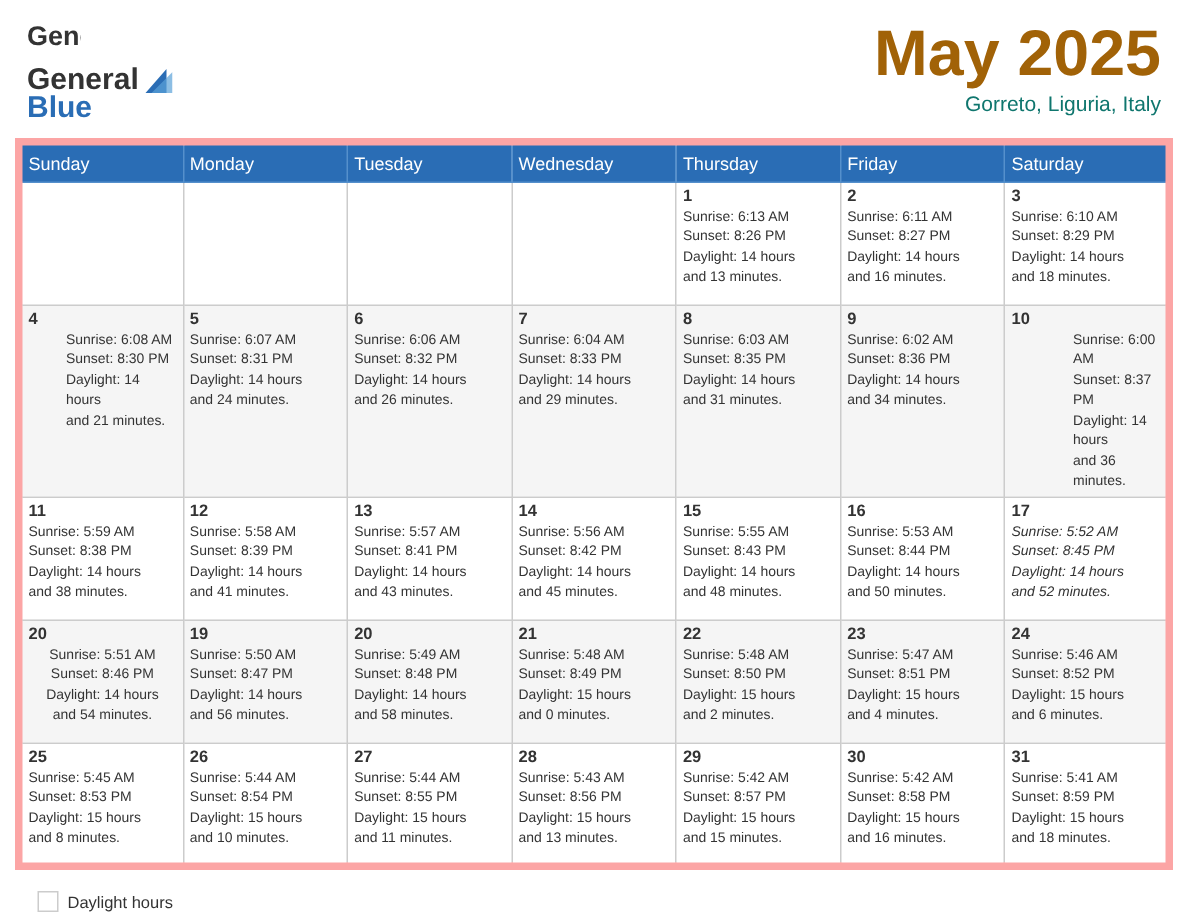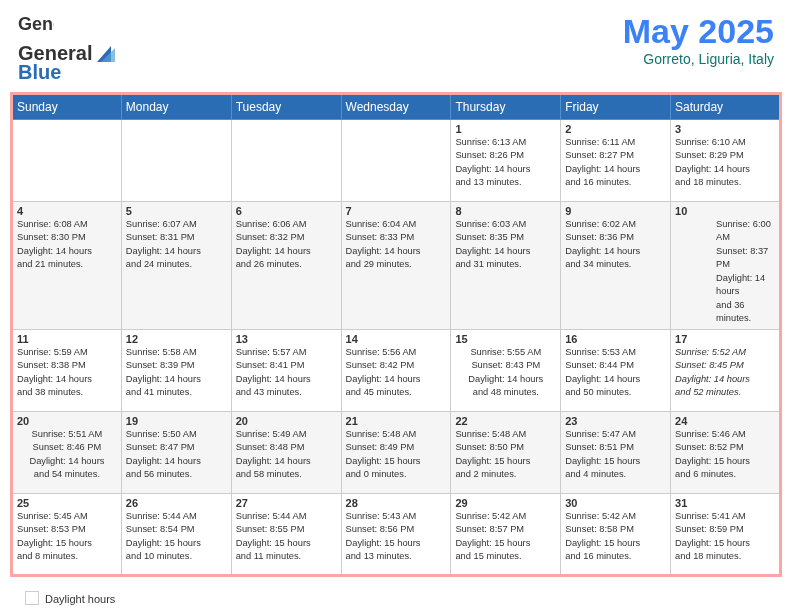--- a/index.html
+++ b/index.html
@@ -4,24 +4,24 @@
   <style>
     * { margin: 0; padding: 0; box-sizing: border-box; }
     body { width: 792px; height: 612px; font-family: Arial, sans-serif; background: #fff; overflow: hidden; }
     
     .header { display: flex; justify-content: space-between; align-items: flex-start; padding: 12px 18px 8px 18px; }
     
     .logo { display: flex; flex-direction: column; }
     .logo-text { display: flex; align-items: flex-end; gap: 2px; }
     
     .title-block { text-align: right; }
-    .month-title { font-size: 34px; font-weight: bold; color: #3b82f6; }
+    .month-title { font-size: 43px; font-weight: bold; color: #a16207; }
     .location { font-size: 14px; color: #0f766e; }
     
-    .calendar { margin: 0 10px 10px 10px; border: 3px solid #fca5a5; border-collapse: collapse; width: calc(100% - 20px); table-layout: fixed; }
+    .calendar { margin: 0 10px 10px 10px; border: 5px solid #fca5a5; border-collapse: collapse; width: calc(100% - 20px); table-layout: fixed; }
     .calendar th { background: #2a6db5; color: #fff; font-size: 12px; padding: 5px 4px; text-align: left; border: 1px solid #5590cc; font-weight: normal; }
     .calendar td { border: 1px solid #ccc; vertical-align: top; padding: 3px 4px; font-size: 9.5px; color: #333; background: #fff; height: 82px; }
     .calendar tr:nth-child(even) td { background: #f5f5f5; }
     .day-num { font-size: 11px; font-weight: bold; color: #333; margin-bottom: 1px; }
     .day-info { line-height: 1.45; color: #333; font-size: 9.3px; }
     .empty { background: #fff !important; }
     
     .legend { display: flex; align-items: flex-end; padding: 4px 10px; margin-left: 15px; }
     .legend-box { width: 14px; height: 14px; background: #fff; border: 1px solid #ccc; margin-right: 6px; }
     .legend-text { font-size: 11px; color: #333; }
@@ -88,21 +88,21 @@
             <div class="day-num">3</div>
             <div class="day-info" style="white-space: pre-line;">Sunrise: 6:10 AM
 Sunset: 8:29 PM
 Daylight: 14 hours
 and 18 minutes.</div>
           </td>
         </tr>
         <tr>
           <td>
             <div class="day-num">4</div>
-            <div class="day-info" style="white-space: pre-line;">Sunrise: 6:08 AM
+            <div class="day-info" style="white-space: pre-line; margin-left: 25px;">Sunrise: 6:08 AM
 Sunset: 8:30 PM
 Daylight: 14 hours
 and 21 minutes.</div>
           </td>
           <td>
             <div class="day-num">5</div>
             <div class="day-info" style="white-space: pre-line;">Sunrise: 6:07 AM
 Sunset: 8:31 PM
 Daylight: 14 hours
 and 24 minutes.</div>
@@ -167,21 +167,21 @@
           </td>
           <td>
             <div class="day-num">14</div>
             <div class="day-info" style="white-space: pre-line;">Sunrise: 5:56 AM
 Sunset: 8:42 PM
 Daylight: 14 hours
 and 45 minutes.</div>
           </td>
           <td>
             <div class="day-num">15</div>
-            <div class="day-info" style="white-space: pre-line; text-align: center;">Sunrise: 5:55 AM
+            <div class="day-info" style="white-space: pre-line;">Sunrise: 5:55 AM
 Sunset: 8:43 PM
 Daylight: 14 hours
 and 48 minutes.</div>
           </td>
           <td>
             <div class="day-num">16</div>
             <div class="day-info" style="white-space: pre-line;">Sunrise: 5:53 AM
 Sunset: 8:44 PM
 Daylight: 14 hours
 and 50 minutes.</div>

